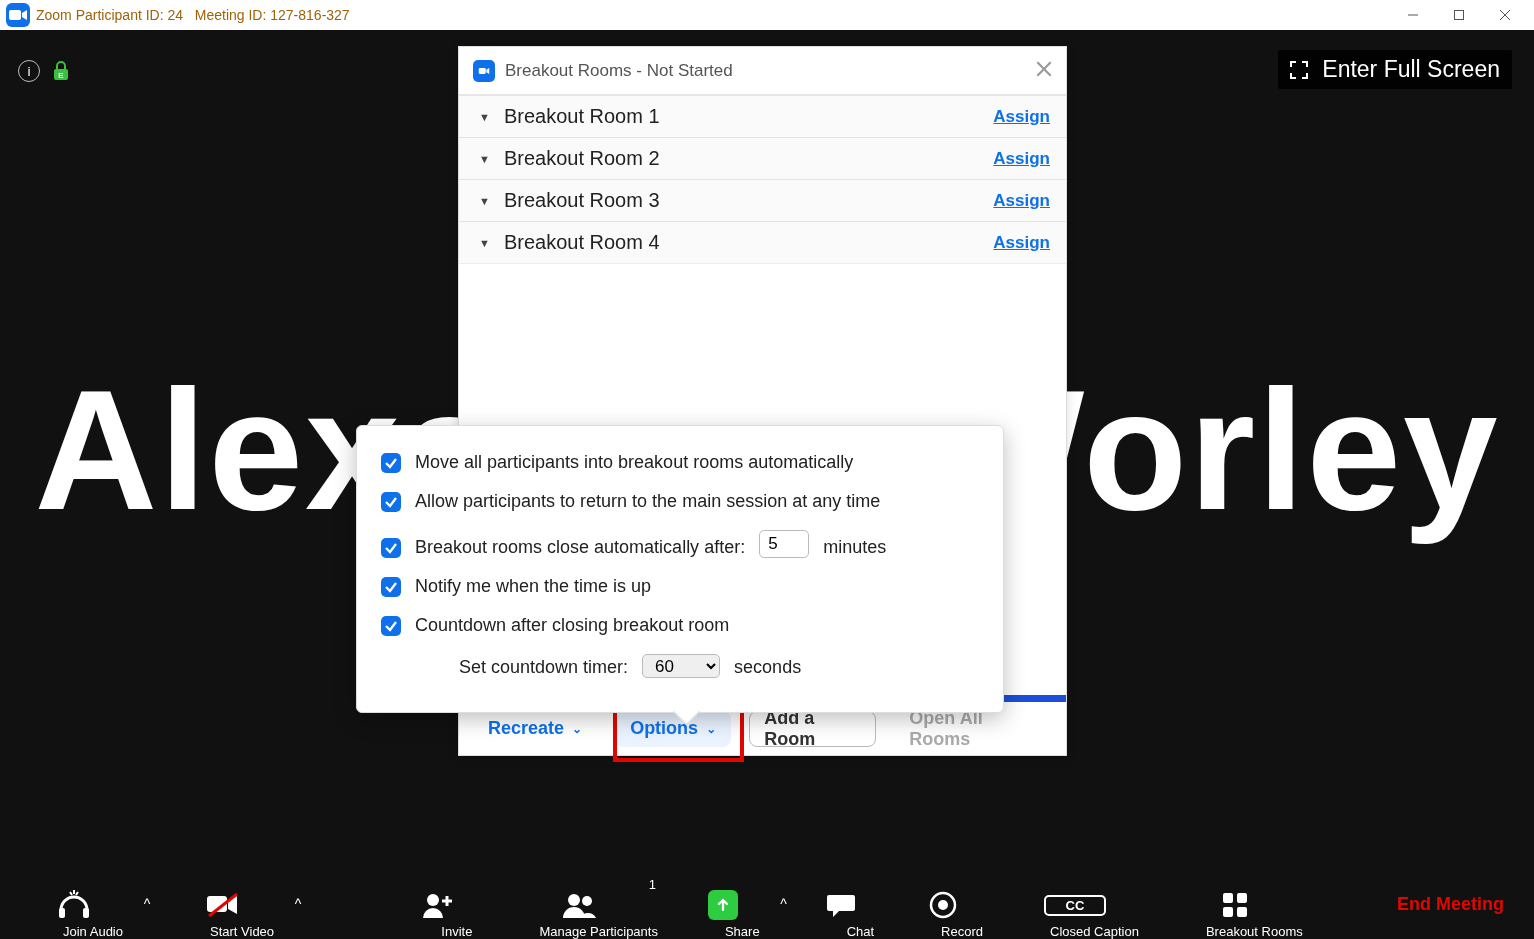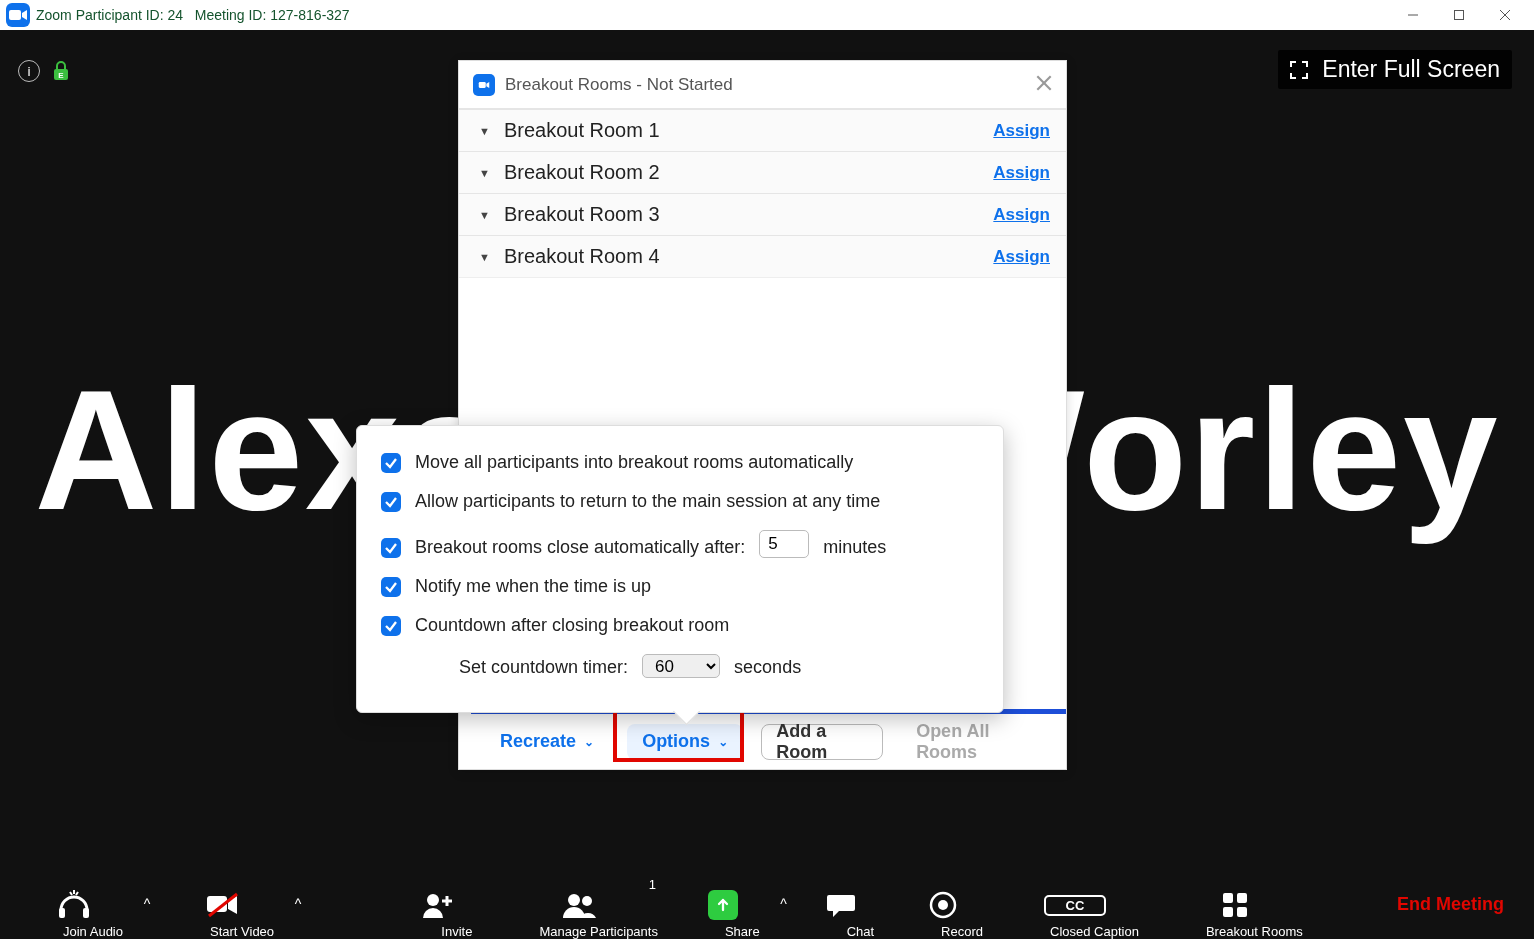--- a/index.html
+++ b/index.html
@@ -1,49 +1,49 @@
 <!DOCTYPE html>
 <html><head>
 <meta charset="utf-8">
 <style>
   * { box-sizing: border-box; margin: 0; padding: 0; font-family: -apple-system, BlinkMacSystemFont, "Segoe UI", Arial, sans-serif; }
   html, body { width: 1534px; height: 939px; overflow: hidden; background: #fff; }
 
   
-  .titlebar { height: 30px; background: #fff; display: flex; align-items: center; padding: 0 6px; font-size: 14px; color: #14532d; }
+  .titlebar { height: 30px; background: #fff; display: flex; align-items: center; padding: 0 6px; font-size: 14px; color: #a16207; }
   .titlebar .zoom-logo { width: 24px; height: 24px; border-radius: 6px; background: #0e71eb; display: flex; align-items: center; justify-content: center; margin-right: 6px; }
   .titlebar .spacer { flex: 1; }
   .win-btn { width: 46px; height: 30px; display: flex; align-items: center; justify-content: center; color: #555; cursor: pointer; }
   .win-btn svg { width: 12px; height: 12px; }
 
   
   .stage { position: relative; width: 100%; height: calc(100% - 30px - 70px); background: #111; }
   .big-name { position: absolute; top: 50%; left: 50%; transform: translate(-50%, -50%); font-size: 170px; font-weight: 800; color: #fff; letter-spacing: 2px; white-space: nowrap; user-select: none; }
 
   .top-left-icons { position: absolute; top: 30px; left: 18px; display: flex; gap: 12px; align-items: center; }
   .info-badge { width: 22px; height: 22px; border: 1.5px solid #bbb; border-radius: 50%; display:flex; align-items:center; justify-content:center; font-size: 13px; color:#bbb; font-weight: 600; }
   .lock-badge { width: 18px; height: 20px; }
 
   .fullscreen-btn { position: absolute; top: 20px; right: 22px; background: rgba(0,0,0,0.85); color: #fff; padding: 6px 12px; display: flex; align-items: center; gap: 14px; font-size: 23px; cursor: pointer; border-radius: 2px; }
 
   
-  .br-dialog { position: absolute; left: 458px; top: 30px; width: 609px; height: 710px; background: #fff; border: 1px solid #ddd; box-shadow: 0 2px 10px rgba(0,0,0,0.15); display: flex; flex-direction: column; }
+  .br-dialog { position: absolute; left: 458px; top: 16px; width: 609px; height: 710px; background: #fff; border: 1px solid #ddd; box-shadow: 0 2px 10px rgba(0,0,0,0.15); display: flex; flex-direction: column; }
   .br-header { height: 48px; display: flex; align-items: center; padding: 0 14px; border-bottom: 1px solid #e5e5e5; }
   .br-header .zoom-logo-sm { width: 22px; height: 22px; border-radius: 5px; background: #0e71eb; display: flex; align-items:center; justify-content:center; margin-right: 10px; }
   .br-header .title { color: #555; font-size: 17px; }
   .br-header .close-x { color: #999; cursor: pointer; }
 
   .room-list { border-bottom: 1px solid #eee; }
   .room-row { height: 42px; border-top: 1px solid #e5e5e5; display: flex; align-items: center; padding: 0 16px 0 20px; background: #fafafa; }
   .room-row:first-child{ border-top: 1px solid #e5e5e5; }
   .room-row .caret { color: #444; font-size: 11px; margin-right: 14px; }
   .room-row .room-name { font-weight: 400; font-size: 20px; color: #222; flex: 1; }
   .room-row .assign { color: #0e71eb; font-weight: 700; font-size: 17px; cursor: pointer; text-decoration: underline; }
 
-  .br-footer { margin-top: auto; height: 60px; display: flex; align-items: center; justify-content: center; gap: 18px; border-top: 5px solid #1d4ed8; padding: 0 14px; margin-left: 12px; }
+  .br-footer { margin-top: auto; height: 60px; display: flex; align-items: center; justify-content: center; gap: 18px; border-top: 7px solid #1d4ed8; padding: 0 14px; }
   .btn { height: 36px; padding: 0 14px; border-radius: 8px; display: flex; align-items: center; gap: 8px; font-size: 18px; font-weight: 600; cursor: pointer; border: 1px solid transparent; }
   .btn-ghost { color: #0e71eb; background: #fff; }
   .btn-outline { border: 1px solid #bbb; color: #333; background: #fff; }
   .btn-disabled { color: #aaa; cursor: default; }
   .caret-down { font-size: 12px; color: inherit; }
 
   .options-highlight { position: absolute; border: 4px solid #e10600; pointer-events: none; }
 
   
   .options-pop { position: absolute; left: 356px; top: 395px; width: 648px; padding: 26px 24px 30px; background: #fff; border: 1px solid #ddd; border-radius: 6px; box-shadow: 0 6px 22px rgba(0,0,0,0.25); z-index: 20; }

